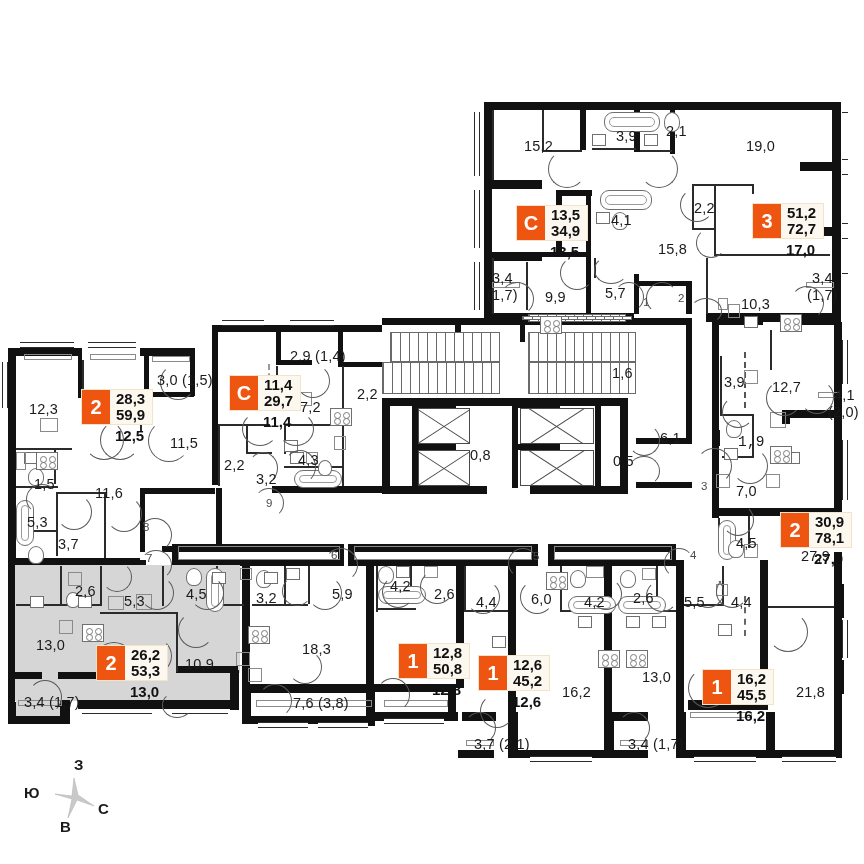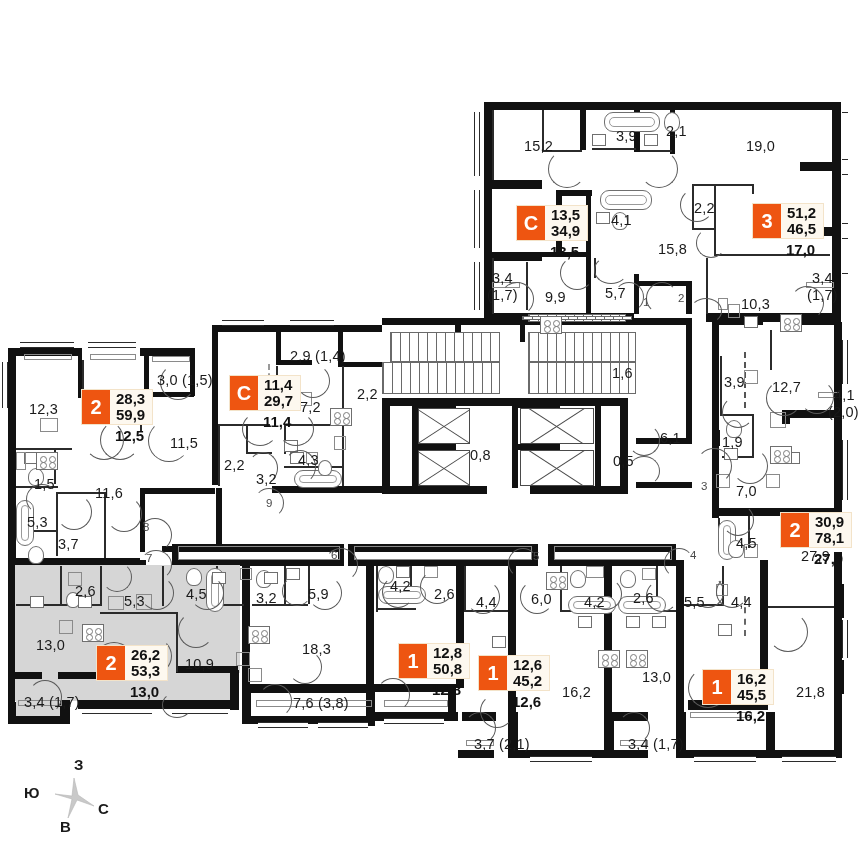--- a/index.html
+++ b/index.html
@@ -699,32 +699,32 @@
       <div class="room-label" style="left: 772px; top: 379px;">12,7</div>
       <div class="room-label" style="left: 834px; top: 387px;">4,1</div>
       <div class="room-label" style="left: 828px; top: 404px;">(2,0)</div>
       <div class="room-label" style="left: 170px; top: 435px;">11,5</div>
       <div class="room-label" style="left: 224px; top: 457px;">2,2</div>
       <div class="room-label" style="left: 256px; top: 471px;">3,2</div>
       <div class="room-label" style="left: 298px; top: 452px;">4,3</div>
       <div class="room-label" style="left: 470px; top: 447px;">0,8</div>
       <div class="room-label" style="left: 613px; top: 453px;">0,5</div>
       <div class="room-label" style="left: 660px; top: 430px;">6,1</div>
-      <div class="room-label" style="left: 722px; top: 434px;">1,9</div>
+      <div class="room-label" style="left: 738px; top: 434px; font-family: Liberation Mono, monospace;">1,9</div>
       <div class="room-label" style="left: 736px; top: 483px;">7,0</div>
       <div class="room-label" style="left: 34px; top: 476px;">1,5</div>
       <div class="room-label" style="left: 95px; top: 485px;">11,6</div>
       <div class="room-label" style="left: 27px; top: 514px;">5,3</div>
       <div class="room-label" style="left: 58px; top: 536px;">3,7</div>
       <div class="room-label" style="left: 736px; top: 535px;">4,5</div>
       <div class="room-label" style="left: 75px; top: 583px;">2,6</div>
       <div class="room-label" style="left: 124px; top: 593px;">5,3</div>
       <div class="room-label" style="left: 186px; top: 586px;">4,5</div>
       <div class="room-label" style="left: 256px; top: 590px;">3,2</div>
-      <div class="room-label" style="left: 308px; top: 586px;">5,9</div>
+      <div class="room-label" style="left: 332px; top: 586px;">5,9</div>
       <div class="room-label" style="left: 390px; top: 578px;">4,2</div>
       <div class="room-label" style="left: 434px; top: 586px;">2,6</div>
       <div class="room-label" style="left: 476px; top: 594px;">4,4</div>
       <div class="room-label" style="left: 531px; top: 591px;">6,0</div>
       <div class="room-label" style="left: 584px; top: 594px;">4,2</div>
       <div class="room-label" style="left: 633px; top: 590px;">2,6</div>
       <div class="room-label" style="left: 684px; top: 594px;">5,5</div>
       <div class="room-label" style="left: 731px; top: 594px;">4,4</div>
       <div class="room-label" style="left: 36px; top: 637px;">13,0</div>
       <div class="room-label" style="left: 185px; top: 656px;">10,9</div>
@@ -757,21 +757,21 @@
         <div class="areas">
           <span>13,5</span>
           <span>34,9</span>
         </div>
       </div>
       <div class="badge-sub" style="left: 550px; top: 243px;">13,5</div>
       <div class="badge" style="left: 752px; top: 203px;">
         <div class="rooms">3</div>
         <div class="areas">
           <span>51,2</span>
-          <span>46,5</span>
+          <span>72,7</span>
         </div>
       </div>
       <div class="badge-sub" style="left: 786px; top: 241px;">17,0</div>
       <div class="badge" style="left: 81px; top: 389px;">
         <div class="rooms">2</div>
         <div class="areas">
           <span>28,3</span>
           <span>59,9</span>
         </div>
       </div>

